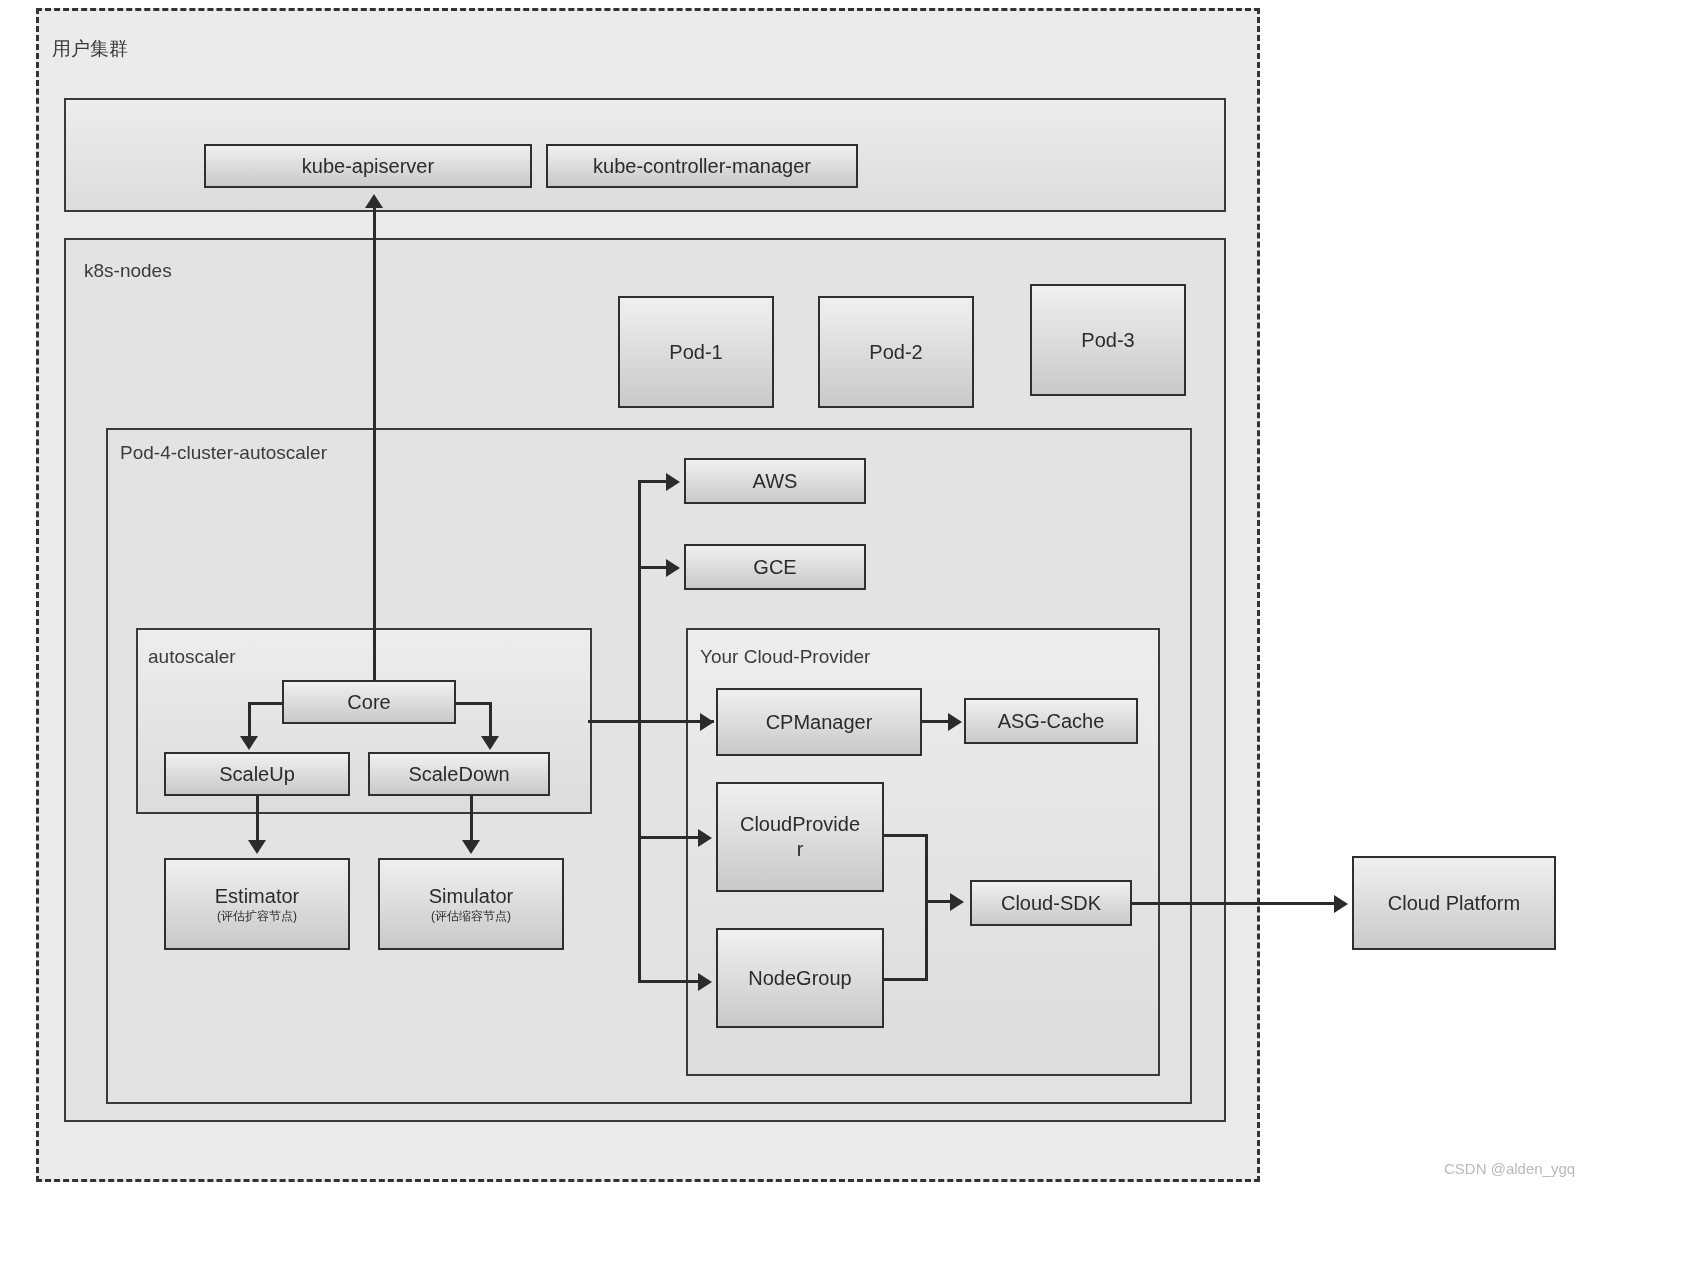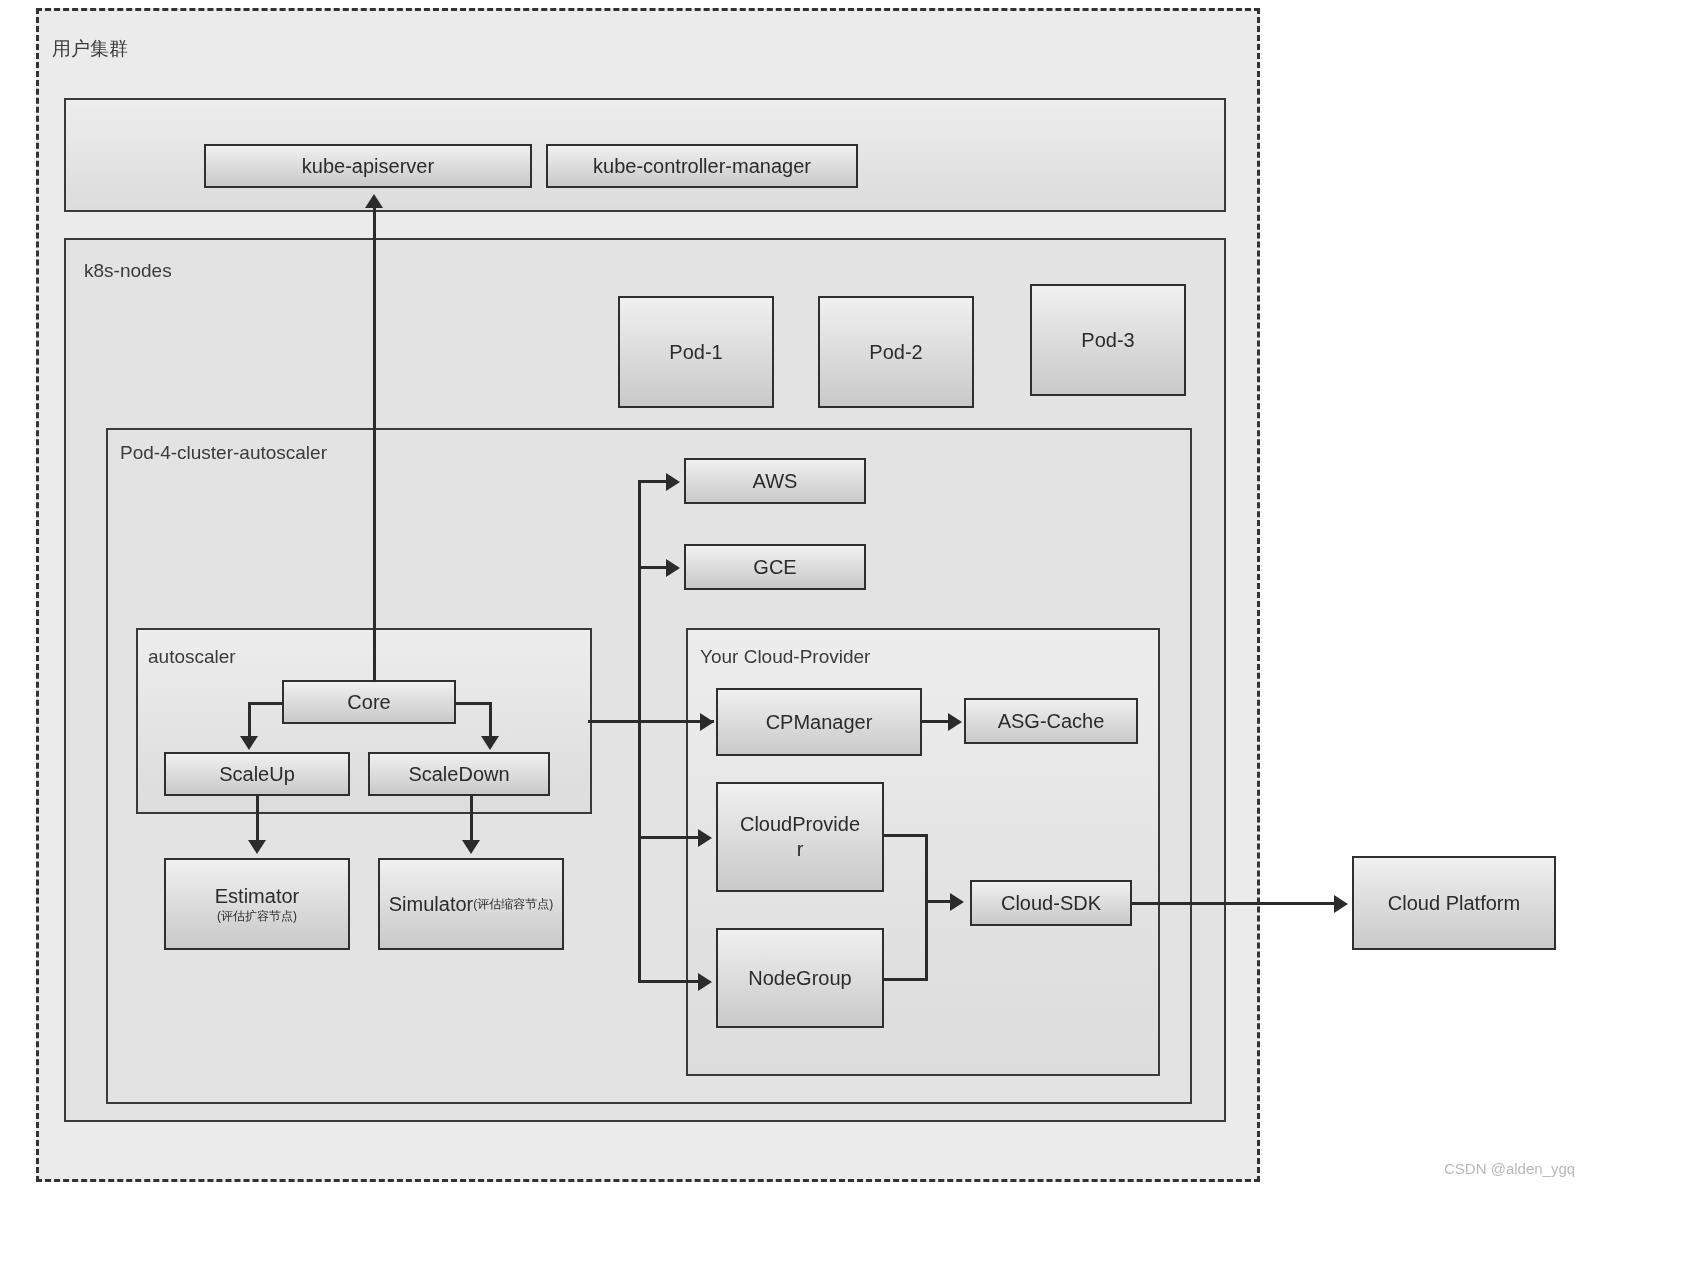--- a/index.html
+++ b/index.html
@@ -88,21 +88,21 @@
   <div class="panel-label" style="left:148px;top:646px;">autoscaler</div>
 
   <div class="node" style="left:282px;top:680px;width:174px;height:44px;">Core</div>
   <div class="node" style="left:164px;top:752px;width:186px;height:44px;">ScaleUp</div>
   <div class="node" style="left:368px;top:752px;width:182px;height:44px;">ScaleDown</div>
 
   <div class="node" style="left:164px;top:858px;width:186px;height:92px;flex-direction:column;align-items:center;">
     <span>Estimator</span>
     <span class="sub">(评估扩容节点)</span>
   </div>
-  <div class="node" style="left:378px;top:858px;width:186px;height:92px;flex-direction:row;">
+  <div class="node" style="left:378px;top:858px;width:186px;height:92px;flex-direction:column;">
     <span>Simulator</span>
     <span class="sub">(评估缩容节点)</span>
   </div>
 
   <div class="panel" style="left:686px;top:628px;width:470px;height:444px;"></div>
   <div class="panel-label" style="left:700px;top:646px;">Your Cloud-Provider</div>
 
   <div class="node" style="left:716px;top:688px;width:206px;height:68px;">CPManager</div>
   <div class="node" style="left:964px;top:698px;width:174px;height:46px;">ASG-Cache</div>
 

